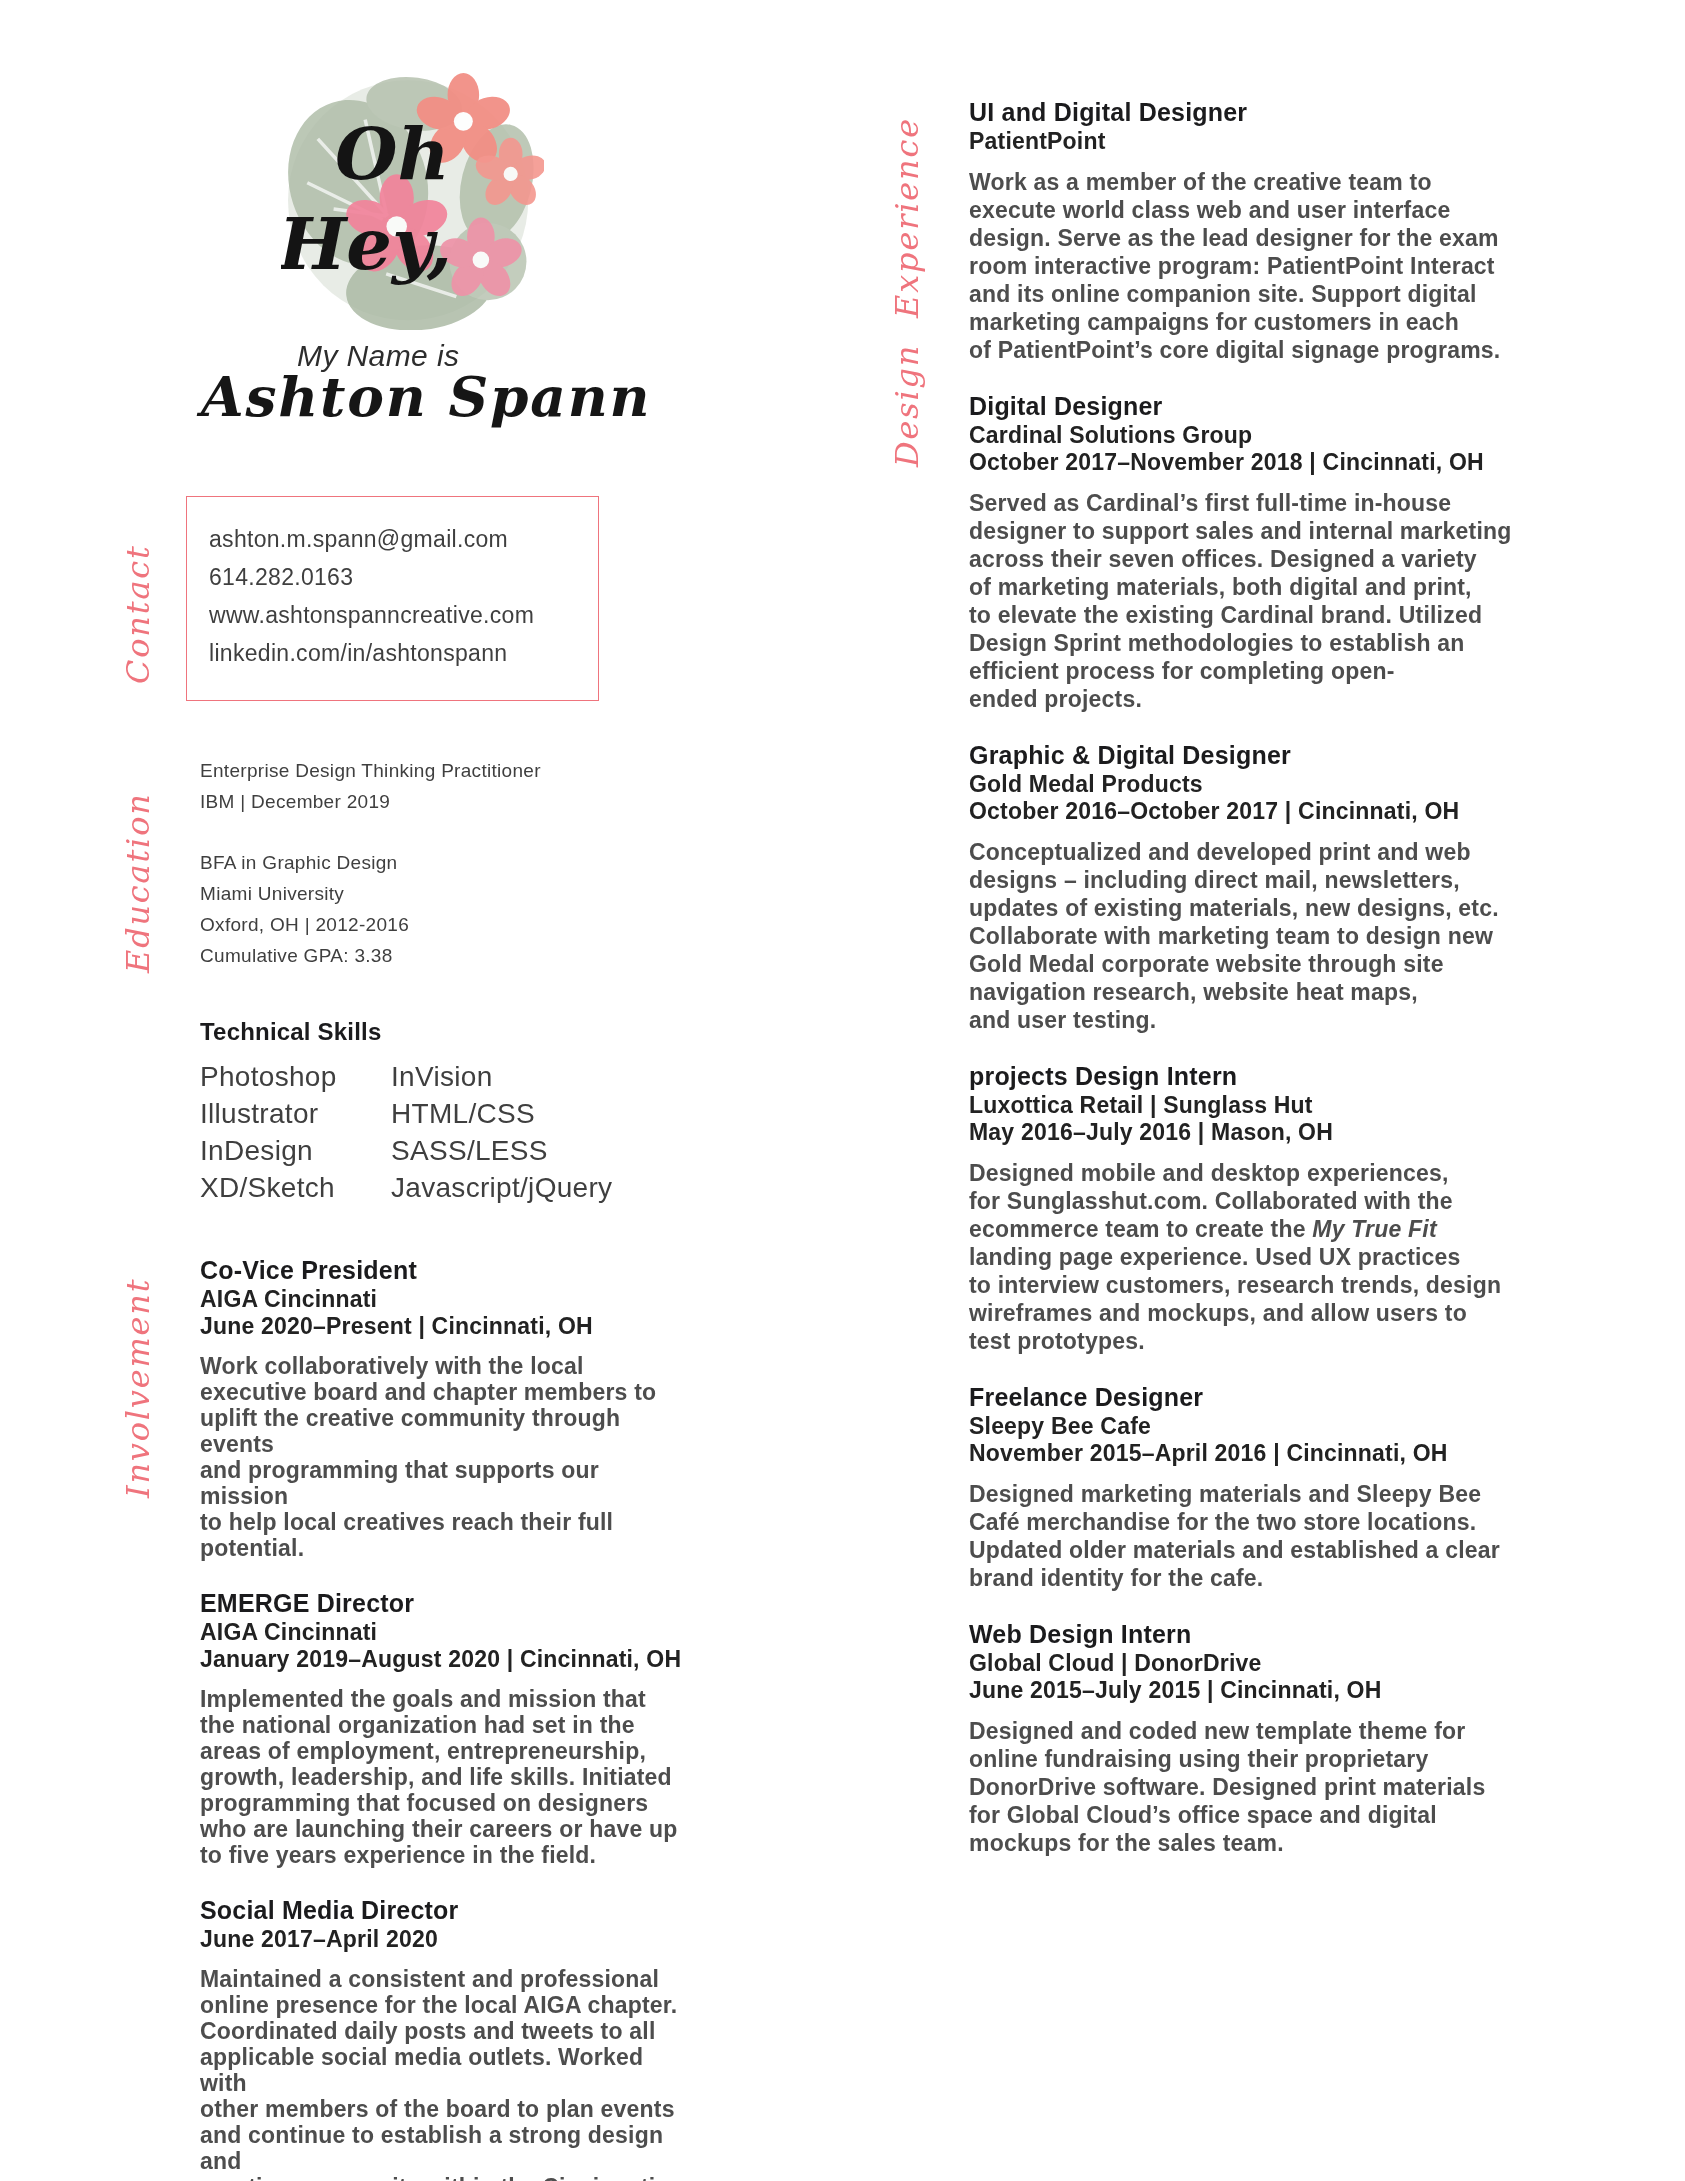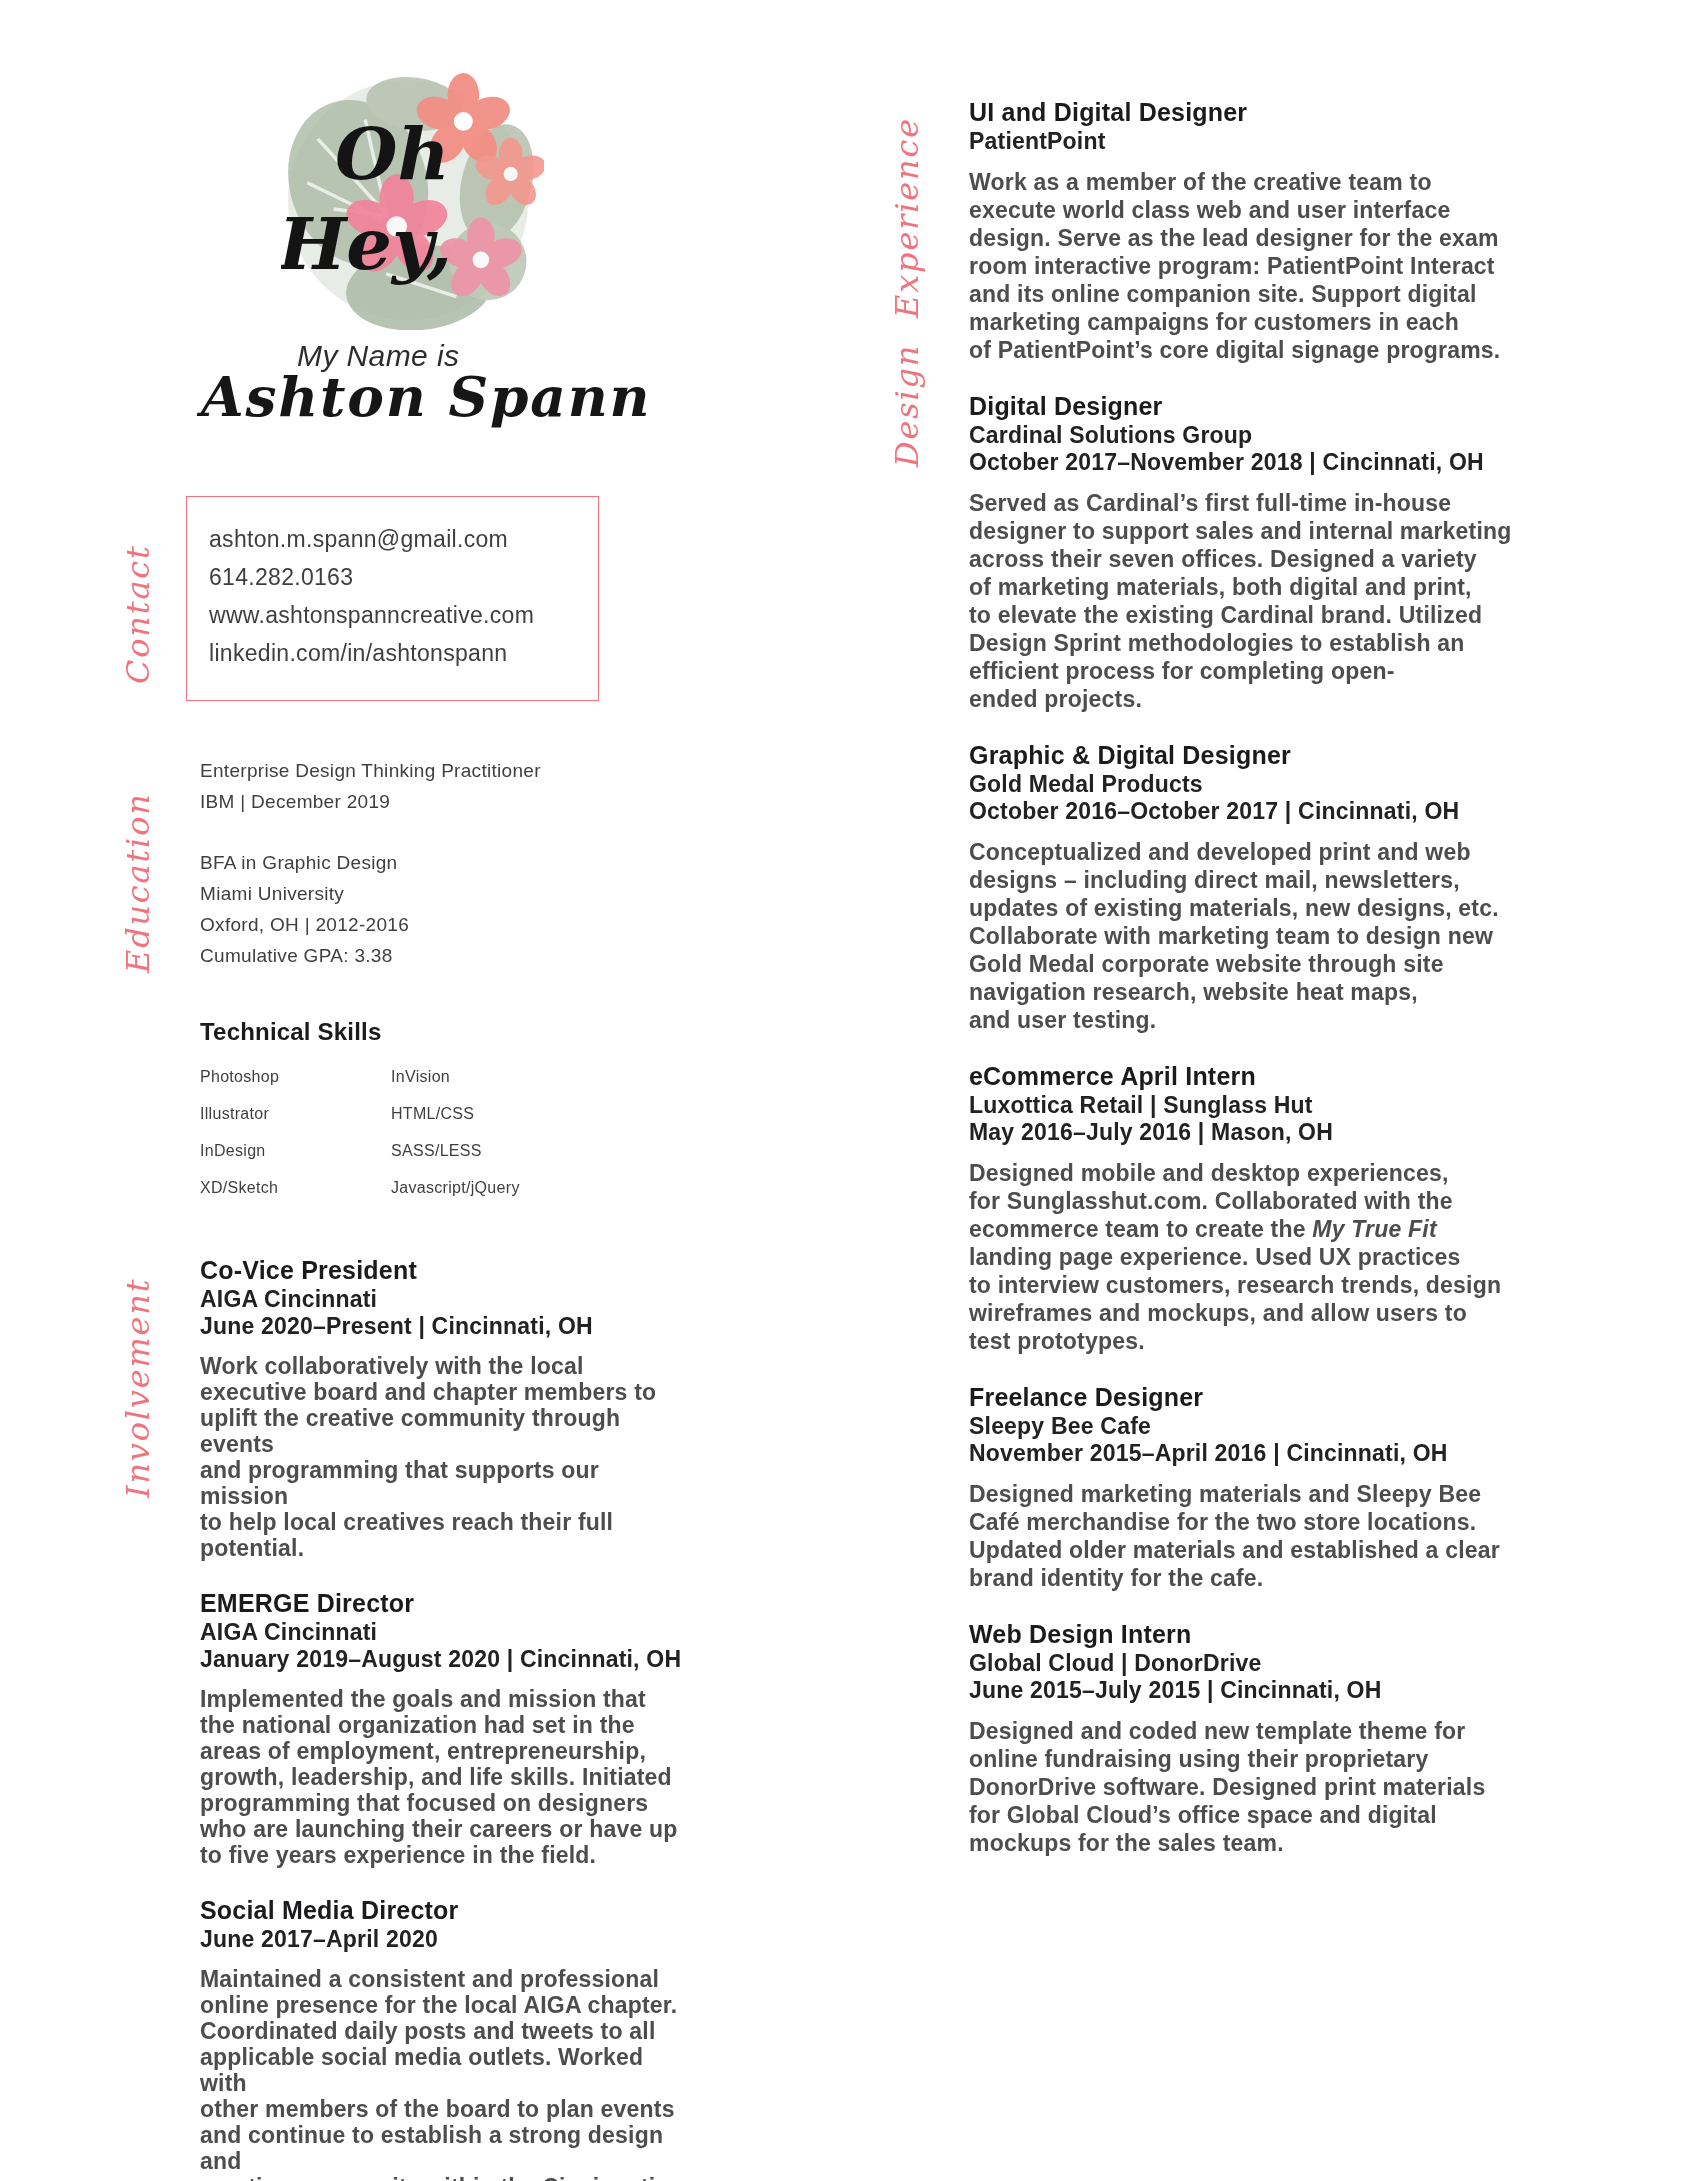--- a/index.html
+++ b/index.html
@@ -55,21 +55,21 @@
 
   
   .edu { position:absolute; left:200px; top:755px; width:456px; }
   .edu-block { font-size:19px; line-height:31px; color:#3f3f3f; white-space:pre-line; letter-spacing:0.3px; }
   .edu-block + .edu-block { margin-top:30px; }
 
   
   .skills { position:absolute; left:200px; top:1018px; width:456px; }
   .skills-title { font-size:24px; font-weight:bold; color:#1b1b1d; letter-spacing:0.2px; margin-bottom:12.3px; }
   .skills-grid { display:grid; grid-template-columns:191px auto; }
-  .skill { font-size:16px; line-height:37px; color:#3f3f3f; letter-spacing:0.3px; }
+  .skill { font-size:28px; line-height:37px; color:#3f3f3f; letter-spacing:0.3px; }
 
   
   .entry { margin-bottom:27px; }
   .entry-title {
     font-size:25px; font-weight:bold; color:#1b1b1d;
     line-height:31px; letter-spacing:0.2px;
   }
   .entry-sub {
     font-size:23px; font-weight:600; color:#222222;
     line-height:27px; letter-spacing:0.2px;
@@ -242,21 +242,21 @@
       <div class="entry-sub">October 2016–October 2017 | Cincinnati, OH</div>
       <div class="entry-desc">Conceptualized and developed print and web
 designs – including direct mail, newsletters,
 updates of existing materials, new designs, etc.
 Collaborate with marketing team to design new
 Gold Medal corporate website through site
 navigation research, website heat maps,
 and user testing.</div>
     </div>
     <div class="entry">
-      <div class="entry-title">eCommerce April Intern</div>
+      <div class="entry-title">projects Design Intern</div>
       <div class="entry-sub">Luxottica Retail | Sunglass Hut</div>
       <div class="entry-sub">May 2016–July 2016 | Mason, OH</div>
       <div class="entry-desc"><span>Designed mobile and desktop experiences,
 for Sunglasshut.com. Collaborated with the
 ecommerce team to create the </span><span class="italic">My True Fit</span><span>
 landing page experience. Used UX practices
 to interview customers, research trends, design
 wireframes and mockups, and allow users to
 test prototypes.</span></div>
     </div>

